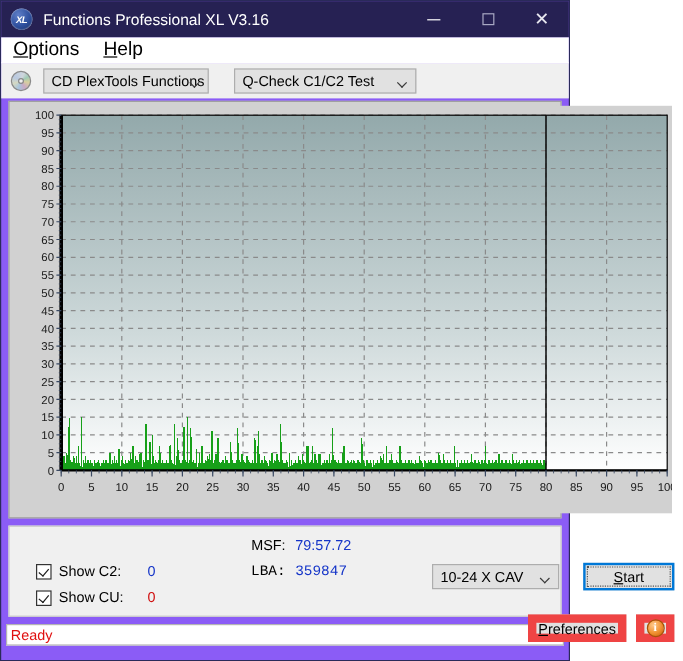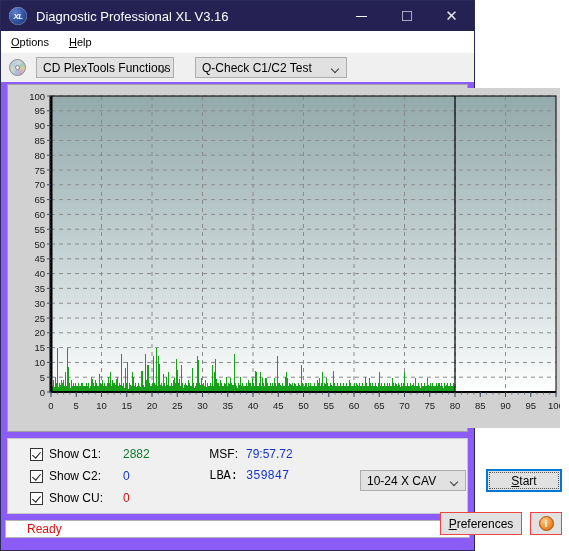--- a/index.html
+++ b/index.html
@@ -91,21 +91,21 @@
   
   .menubar {
     height: 21px;
     background: #ffffff;
     display: flex;
     align-items: center;
     flex: 0 0 auto;
     border-bottom: 1px solid #ffffff;
   }
   .menuitem {
-    font-size: 11px;
+    font-size: 16px;
     color: #000000;
     padding: 0 10px;
     white-space: nowrap;
   }
   .menuitem .acc {
     text-decoration: underline;
   }
 
   
   .selrow {
@@ -251,21 +251,21 @@
   #combo-speed {
     position: absolute;
     left: 352px;
     top: 31px;
     width: 106px;
     height: 21px;
   }
   .btn {
     position: absolute;
     background: #e1e1e1;
-    border: 1px solid #ef4444;
+    border: 7px solid #ef4444;
     box-sizing: border-box;
     font-size: 12px;
     color: #000;
     display: flex;
     align-items: center;
     justify-content: center;
   }
   #btn-start {
     left: 478px;
     top: 30px;
@@ -311,33 +311,33 @@
   
   .statusbar {
     margin: 6px 4px 3px 4px;
     height: 18px;
     background: #ffffff;
     border: 1px solid #b4b4b4;
     display: flex;
     align-items: center;
     font-size: 12px;
     color: #e01010;
-    padding-left: 21px;
+    padding-left: 3px;
     box-sizing: border-box;
     flex: 0 0 auto;
   }
 </style>
 </head>
 <body>
 
 <div id="app">
 
   <div class="titlebar">
     <div class="app-icon">XL</div>
-    <div class="title-text">Diagnostic Professional XL V3.16</div>
+    <div class="title-text">Functions Professional XL V3.16</div>
     <div class="winbtns">
       <div class="winbtn">
           <span class="bar"></span>
         </div>
       <div class="winbtn">
           <span class="sq"></span>
         </div>
       <div class="winbtn">
           <span class="x">✕</span>
         </div>
@@ -653,25 +653,20 @@
           <line x1="526.0625" y1="304" x2="526.0625" y2="306.5" stroke="#3b4a63" stroke-width="0.7"></line>
           <line x1="532.375" y1="304" x2="532.375" y2="306.5" stroke="#3b4a63" stroke-width="0.7"></line>
           <line x1="538.6875" y1="304" x2="538.6875" y2="306.5" stroke="#3b4a63" stroke-width="0.7"></line>
           <line x1="545" y1="304" x2="545" y2="306.5" stroke="#3b4a63" stroke-width="0.7"></line>
         </svg>
     </div>
   </div>
 
   <div class="statspanel">
 
-    <div class="chkrow" style="top:8px;">
-      <span class="chk"></span>
-      <span class="chklbl">Show C1:</span>
-      <span class="cval val-c1">2882</span>
-    </div>
     <div class="chkrow" style="top:30px;">
       <span class="chk"></span>
       <span class="chklbl">Show C2:</span>
       <span class="cval val-c2">0</span>
     </div>
     <div class="chkrow" style="top:52px;">
       <span class="chk"></span>
       <span class="chklbl">Show CU:</span>
       <span class="cval val-cu">0</span>
     </div>

